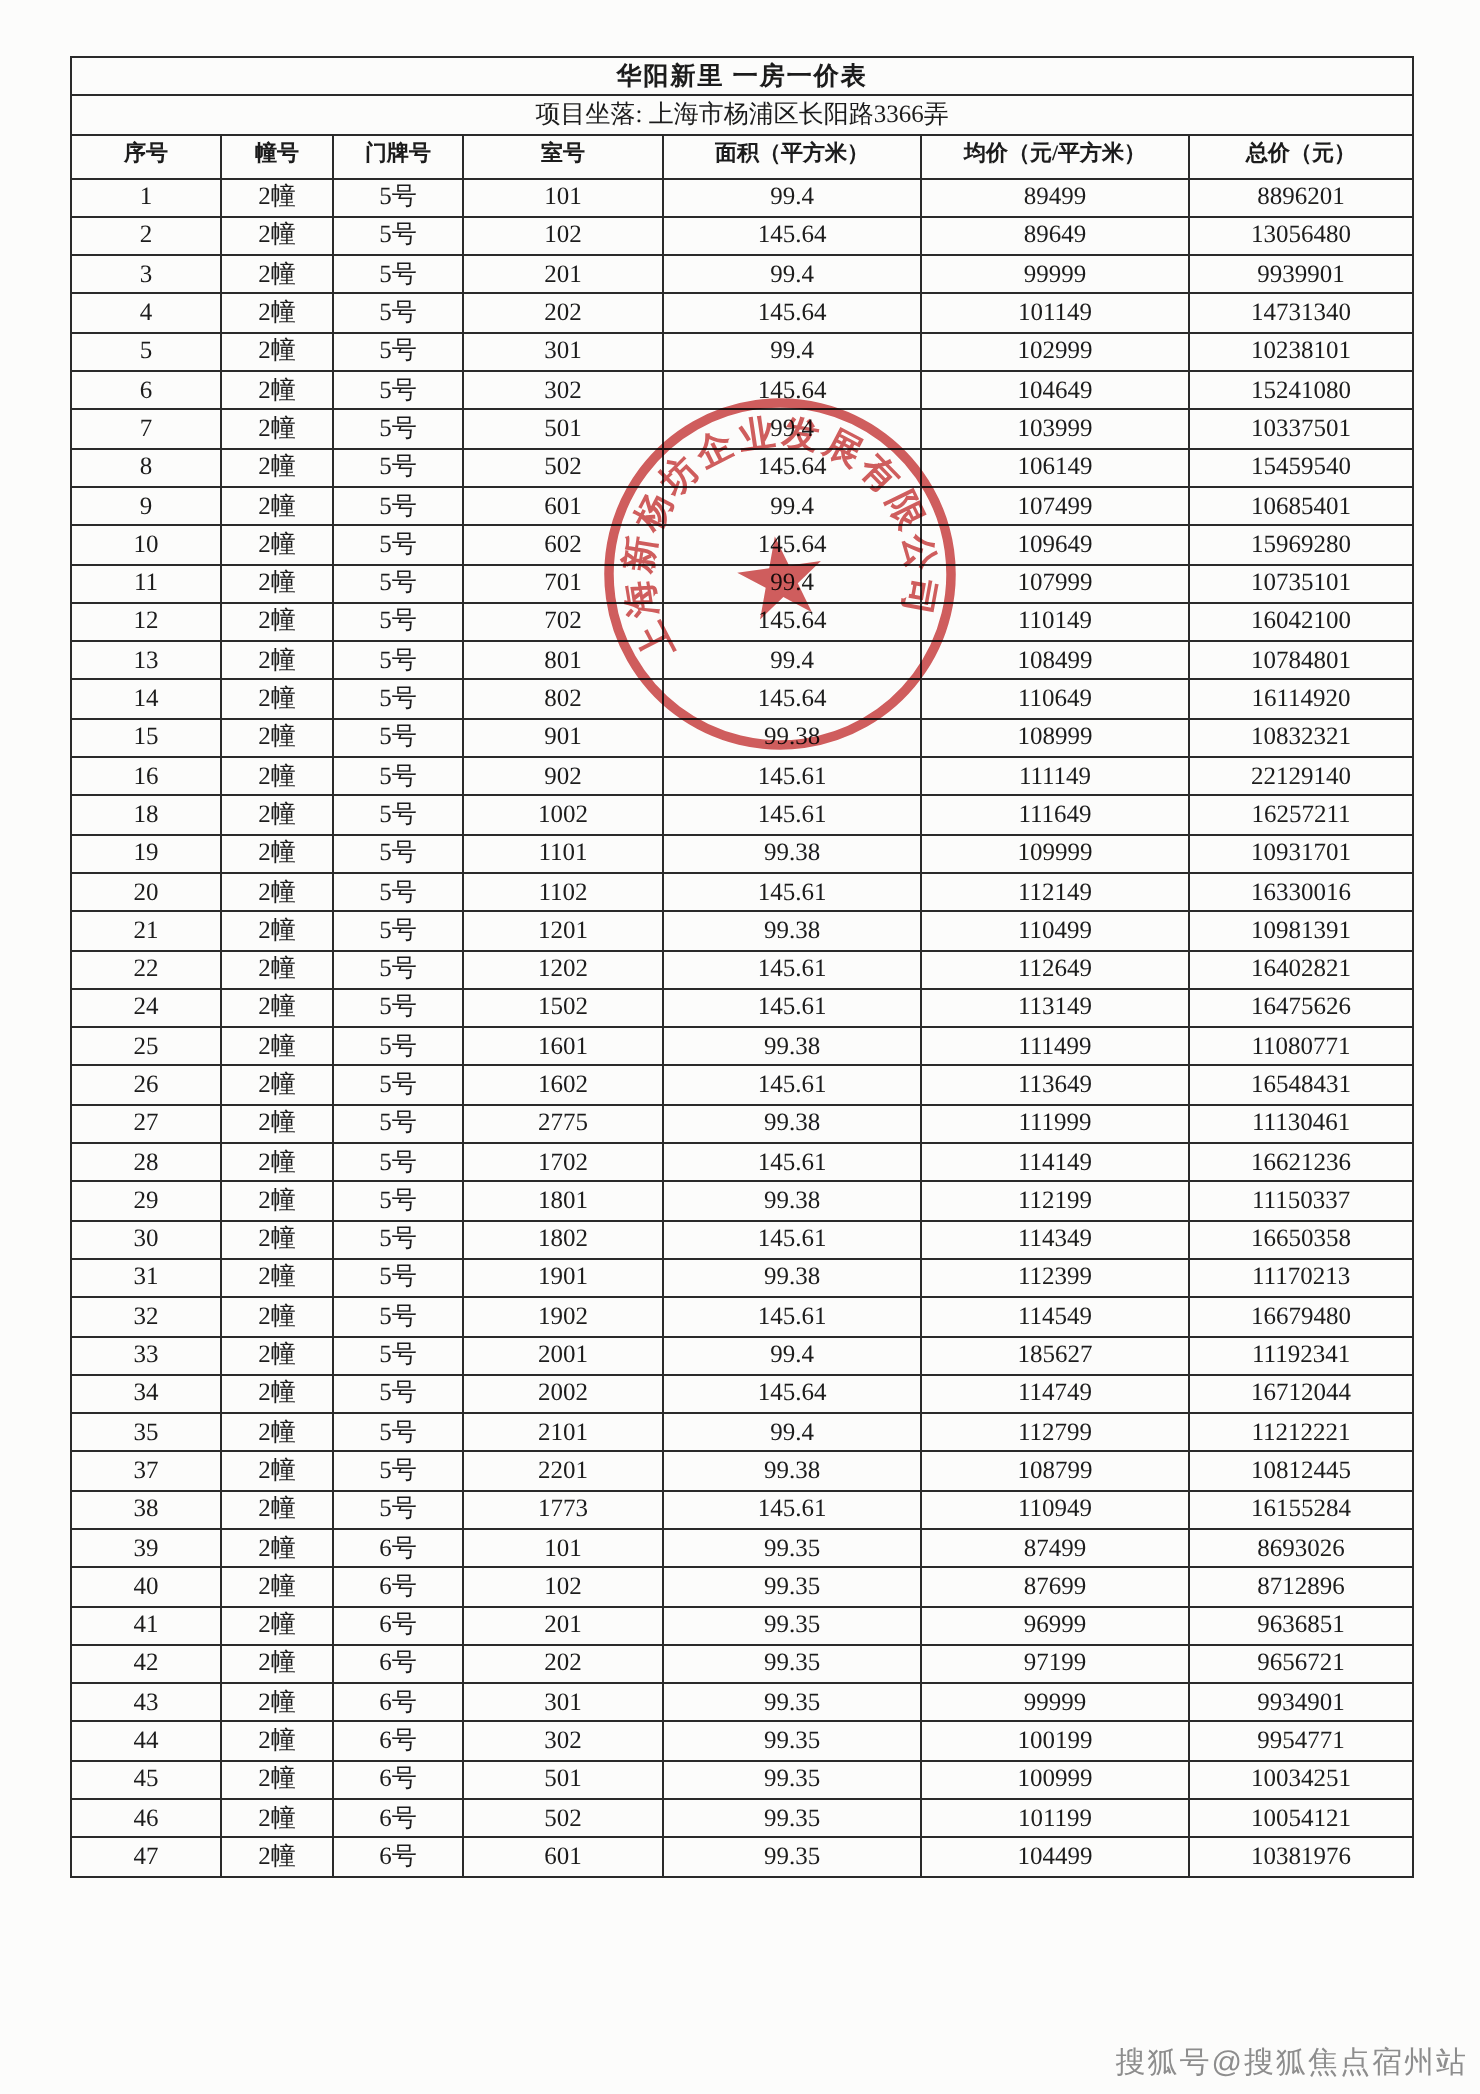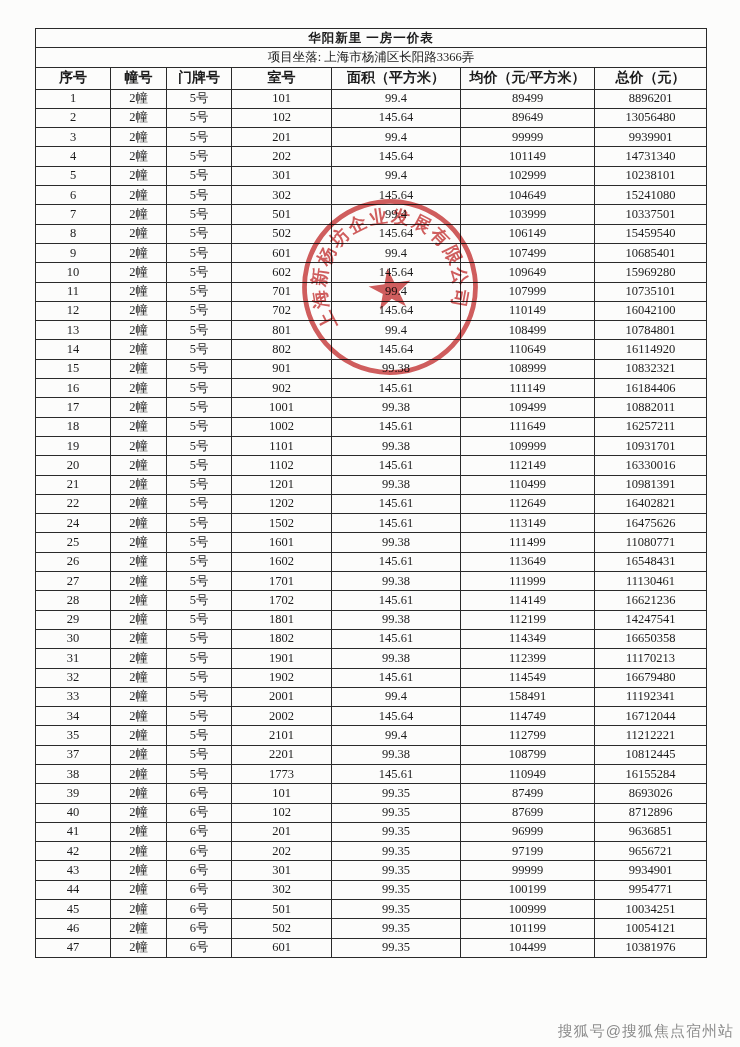--- a/index.html
+++ b/index.html
@@ -39,21 +39,21 @@
   }
   td.loc-cell{
     text-align:left;
     font-weight:normal;
     font-size:13px;
     padding-left:2px;
     height:19px;
   }
   tr.header-row th{
     font-weight:bold;
-    font-size:14px;
+    font-size:11px;
     height:21px;
   }
   
   .stamp{
     position:absolute;
     left:295px;top:192px;
     width:190px;height:190px;
     opacity:0.78;
     mix-blend-mode:multiply;
     transform:rotate(-8deg);
@@ -240,30 +240,21 @@
           <td>108999</td>
           <td>10832321</td>
         </tr>
         <tr>
           <td>16</td>
           <td>2幢</td>
           <td>5号</td>
           <td>902</td>
           <td>145.61</td>
           <td>111149</td>
-          <td>16184406</td>
-        </tr>
-        <tr>
-          <td>17</td>
-          <td>2幢</td>
-          <td>5号</td>
-          <td>1001</td>
-          <td>99.38</td>
-          <td>109499</td>
-          <td>10882011</td>
+          <td>22129140</td>
         </tr>
         <tr>
           <td>18</td>
           <td>2幢</td>
           <td>5号</td>
           <td>1002</td>
           <td>145.61</td>
           <td>111649</td>
           <td>16257211</td>
         </tr>
@@ -327,42 +318,42 @@
           <td>5号</td>
           <td>1602</td>
           <td>145.61</td>
           <td>113649</td>
           <td>16548431</td>
         </tr>
         <tr>
           <td>27</td>
           <td>2幢</td>
           <td>5号</td>
-          <td>1701</td>
+          <td>2775</td>
           <td>99.38</td>
           <td>111999</td>
           <td>11130461</td>
         </tr>
         <tr>
           <td>28</td>
           <td>2幢</td>
           <td>5号</td>
           <td>1702</td>
           <td>145.61</td>
           <td>114149</td>
           <td>16621236</td>
         </tr>
         <tr>
           <td>29</td>
           <td>2幢</td>
           <td>5号</td>
           <td>1801</td>
           <td>99.38</td>
           <td>112199</td>
-          <td>14247541</td>
+          <td>11150337</td>
         </tr>
         <tr>
           <td>30</td>
           <td>2幢</td>
           <td>5号</td>
           <td>1802</td>
           <td>145.61</td>
           <td>114349</td>
           <td>16650358</td>
         </tr>
@@ -383,21 +374,21 @@
           <td>145.61</td>
           <td>114549</td>
           <td>16679480</td>
         </tr>
         <tr>
           <td>33</td>
           <td>2幢</td>
           <td>5号</td>
           <td>2001</td>
           <td>99.4</td>
-          <td>158491</td>
+          <td>185627</td>
           <td>11192341</td>
         </tr>
         <tr>
           <td>34</td>
           <td>2幢</td>
           <td>5号</td>
           <td>2002</td>
           <td>145.64</td>
           <td>114749</td>
           <td>16712044</td>

